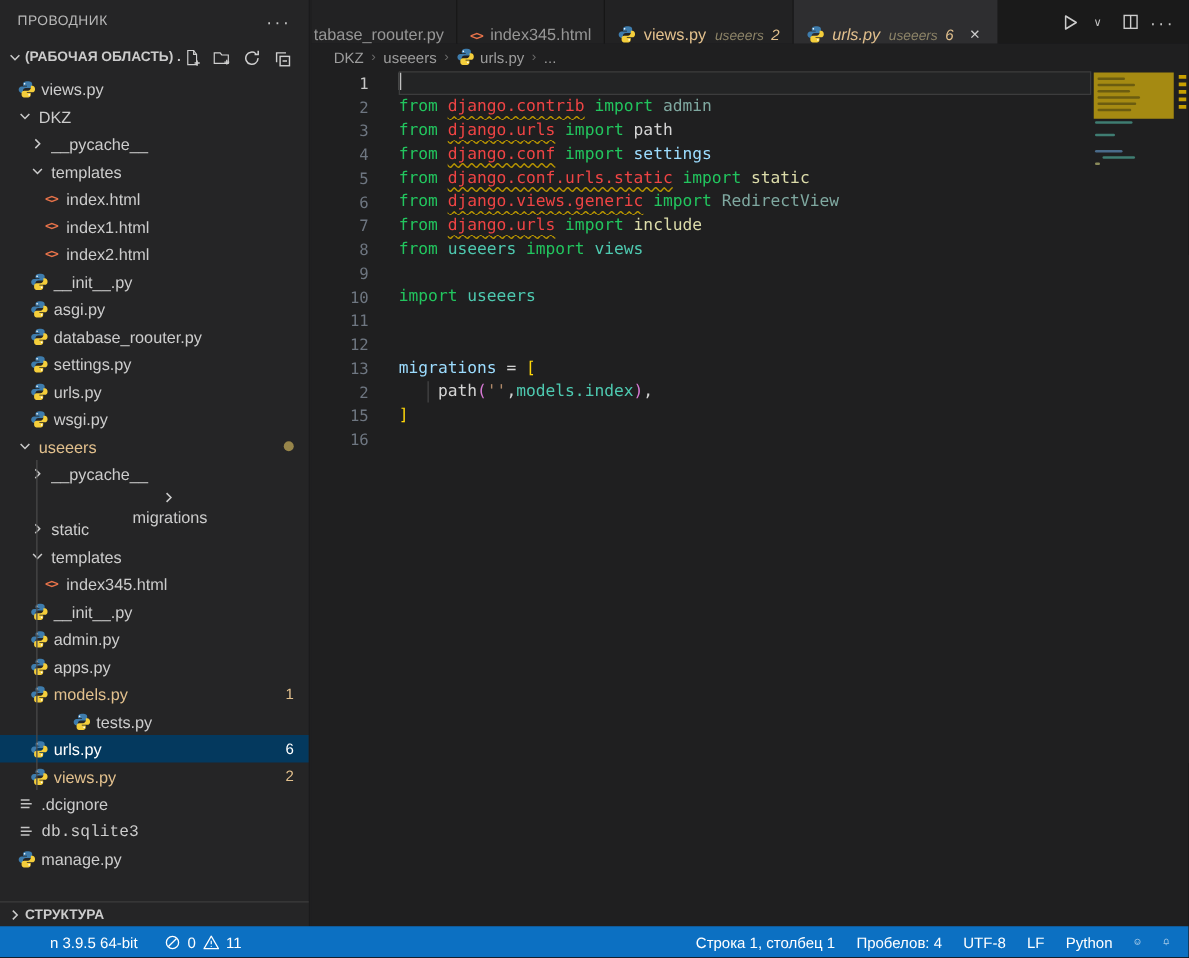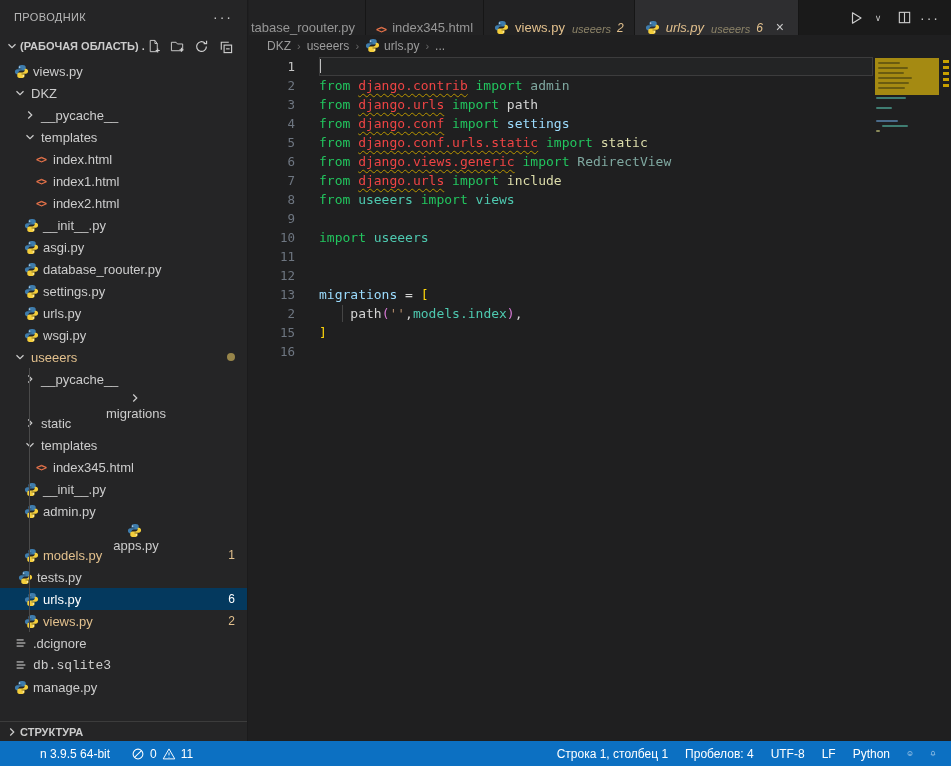--- a/index.html
+++ b/index.html
@@ -350,21 +350,21 @@
             <svg width="15" height="15" viewBox="0 0 32 32">
               <path fill="#3e7cac" d="M15.9 2c-3.6 0-6.4 1.6-6.4 4.5V10h6.6v1H6.9C4 11 2 13.3 2 16.4s1.9 5.6 4.9 5.6h2.3v-3.3c0-2.7 2.3-4.9 5-4.9h6.6c2.3 0 4.2-1.9 4.2-4.2V6.5C25 3.7 22.3 2 18.7 2z"></path>
               <path fill="#f4ce3b" d="M16.1 30c3.6 0 6.4-1.6 6.4-4.5V22h-6.6v-1h9.2c2.9 0 4.9-2.3 4.9-5.4s-1.9-5.6-4.9-5.6h-2.3v3.3c0 2.7-2.3 4.9-5 4.9h-6.6c-2.3 0-4.2 1.9-4.2 4.2v3.1C7 28.3 9.7 30 13.3 30z"></path>
               <circle cx="12.1" cy="6.6" r="1.4" fill="#fff"></circle>
               <circle cx="19.9" cy="25.4" r="1.4" fill="#fff"></circle>
             </svg>
           </span>
           <span class="lbl">admin.py</span>
           <span class="spacer"></span>
         </div>
-        <div class="tree-row" style="padding-left: 22px; flex-direction: column;">
+        <div class="tree-row" style="padding-left: 22px;">
           <span class="fico">
             <svg width="15" height="15" viewBox="0 0 32 32">
               <path fill="#3e7cac" d="M15.9 2c-3.6 0-6.4 1.6-6.4 4.5V10h6.6v1H6.9C4 11 2 13.3 2 16.4s1.9 5.6 4.9 5.6h2.3v-3.3c0-2.7 2.3-4.9 5-4.9h6.6c2.3 0 4.2-1.9 4.2-4.2V6.5C25 3.7 22.3 2 18.7 2z"></path>
               <path fill="#f4ce3b" d="M16.1 30c3.6 0 6.4-1.6 6.4-4.5V22h-6.6v-1h9.2c2.9 0 4.9-2.3 4.9-5.4s-1.9-5.6-4.9-5.6h-2.3v3.3c0 2.7-2.3 4.9-5 4.9h-6.6c-2.3 0-4.2 1.9-4.2 4.2v3.1C7 28.3 9.7 30 13.3 30z"></path>
               <circle cx="12.1" cy="6.6" r="1.4" fill="#fff"></circle>
               <circle cx="19.9" cy="25.4" r="1.4" fill="#fff"></circle>
             </svg>
           </span>
           <span class="lbl">apps.py</span>
           <span class="spacer"></span>
@@ -375,21 +375,21 @@
               <path fill="#3e7cac" d="M15.9 2c-3.6 0-6.4 1.6-6.4 4.5V10h6.6v1H6.9C4 11 2 13.3 2 16.4s1.9 5.6 4.9 5.6h2.3v-3.3c0-2.7 2.3-4.9 5-4.9h6.6c2.3 0 4.2-1.9 4.2-4.2V6.5C25 3.7 22.3 2 18.7 2z"></path>
               <path fill="#f4ce3b" d="M16.1 30c3.6 0 6.4-1.6 6.4-4.5V22h-6.6v-1h9.2c2.9 0 4.9-2.3 4.9-5.4s-1.9-5.6-4.9-5.6h-2.3v3.3c0 2.7-2.3 4.9-5 4.9h-6.6c-2.3 0-4.2 1.9-4.2 4.2v3.1C7 28.3 9.7 30 13.3 30z"></path>
               <circle cx="12.1" cy="6.6" r="1.4" fill="#fff"></circle>
               <circle cx="19.9" cy="25.4" r="1.4" fill="#fff"></circle>
             </svg>
           </span>
           <span class="lbl">models.py</span>
           <span class="spacer"></span>
           <span class="badge">1</span>
         </div>
-        <div class="tree-row" style="padding-left: 16px;">
+        <div class="tree-row" style="padding-left: 16px; margin-left: 40px;">
           <span class="fico">
             <svg width="15" height="15" viewBox="0 0 32 32">
               <path fill="#3e7cac" d="M15.9 2c-3.6 0-6.4 1.6-6.4 4.5V10h6.6v1H6.9C4 11 2 13.3 2 16.4s1.9 5.6 4.9 5.6h2.3v-3.3c0-2.7 2.3-4.9 5-4.9h6.6c2.3 0 4.2-1.9 4.2-4.2V6.5C25 3.7 22.3 2 18.7 2z"></path>
               <path fill="#f4ce3b" d="M16.1 30c3.6 0 6.4-1.6 6.4-4.5V22h-6.6v-1h9.2c2.9 0 4.9-2.3 4.9-5.4s-1.9-5.6-4.9-5.6h-2.3v3.3c0 2.7-2.3 4.9-5 4.9h-6.6c-2.3 0-4.2 1.9-4.2 4.2v3.1C7 28.3 9.7 30 13.3 30z"></path>
               <circle cx="12.1" cy="6.6" r="1.4" fill="#fff"></circle>
               <circle cx="19.9" cy="25.4" r="1.4" fill="#fff"></circle>
             </svg>
           </span>
           <span class="lbl">tests.py</span>
           <span class="spacer"></span>

